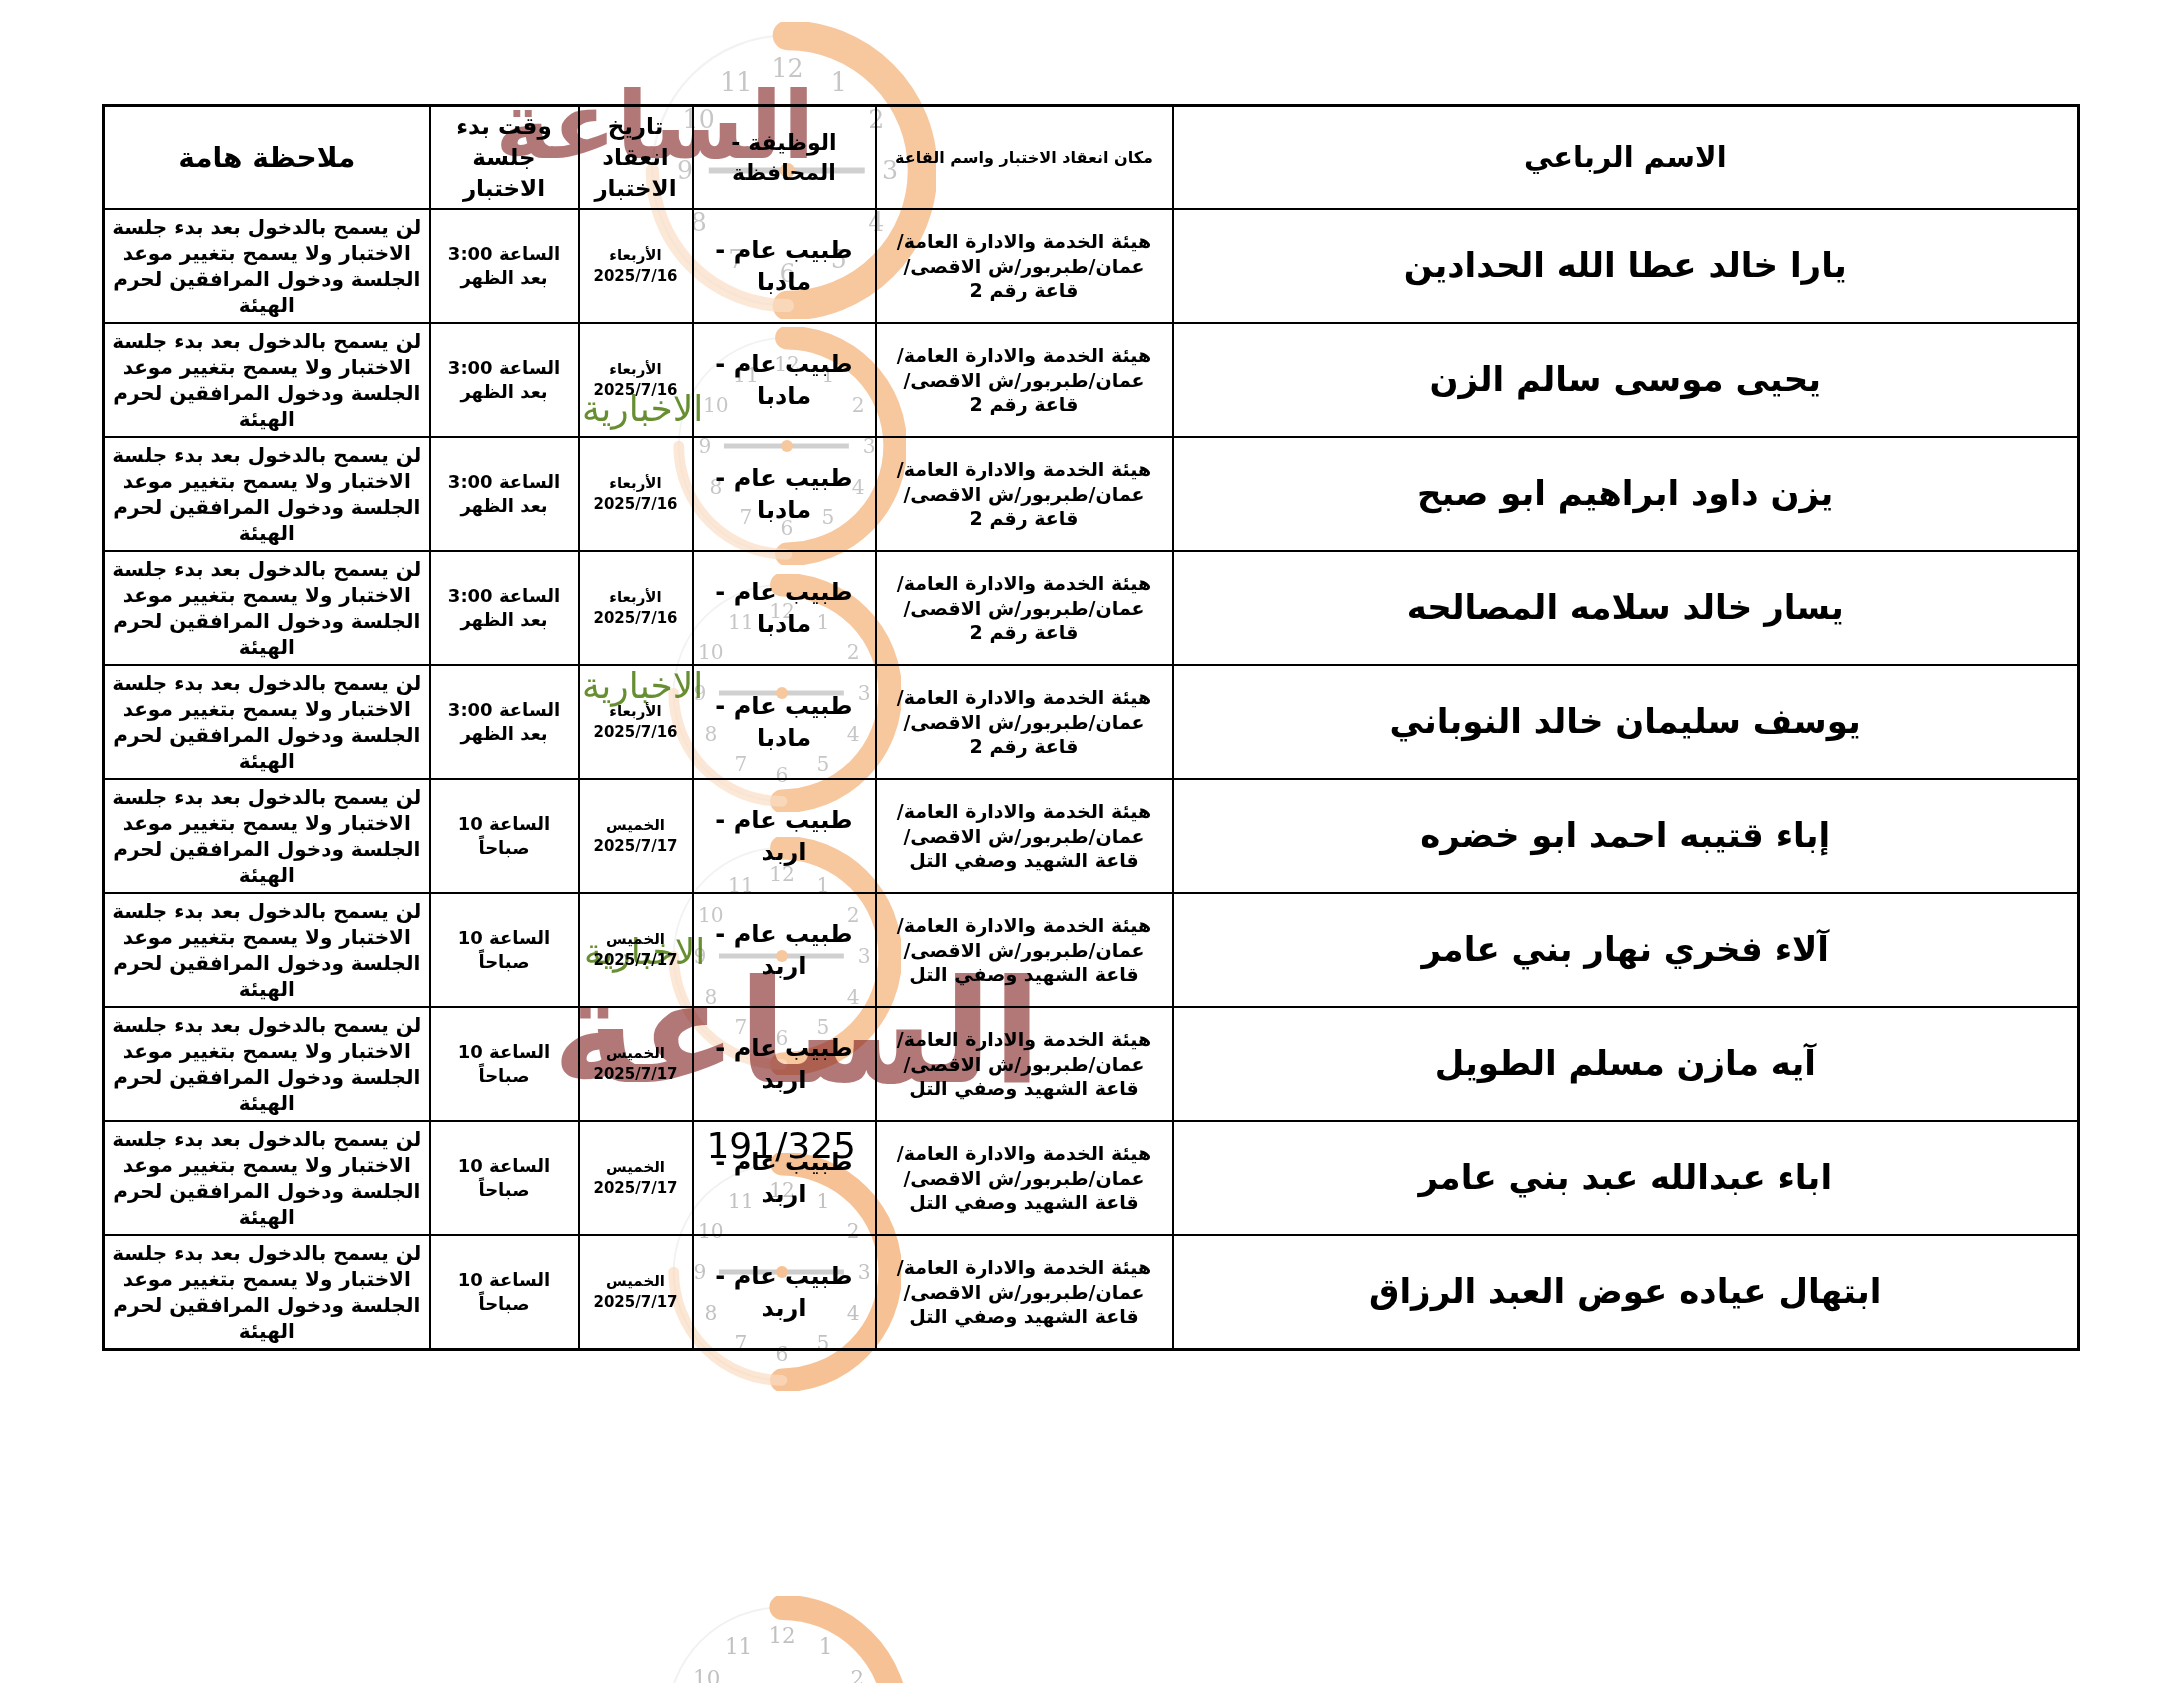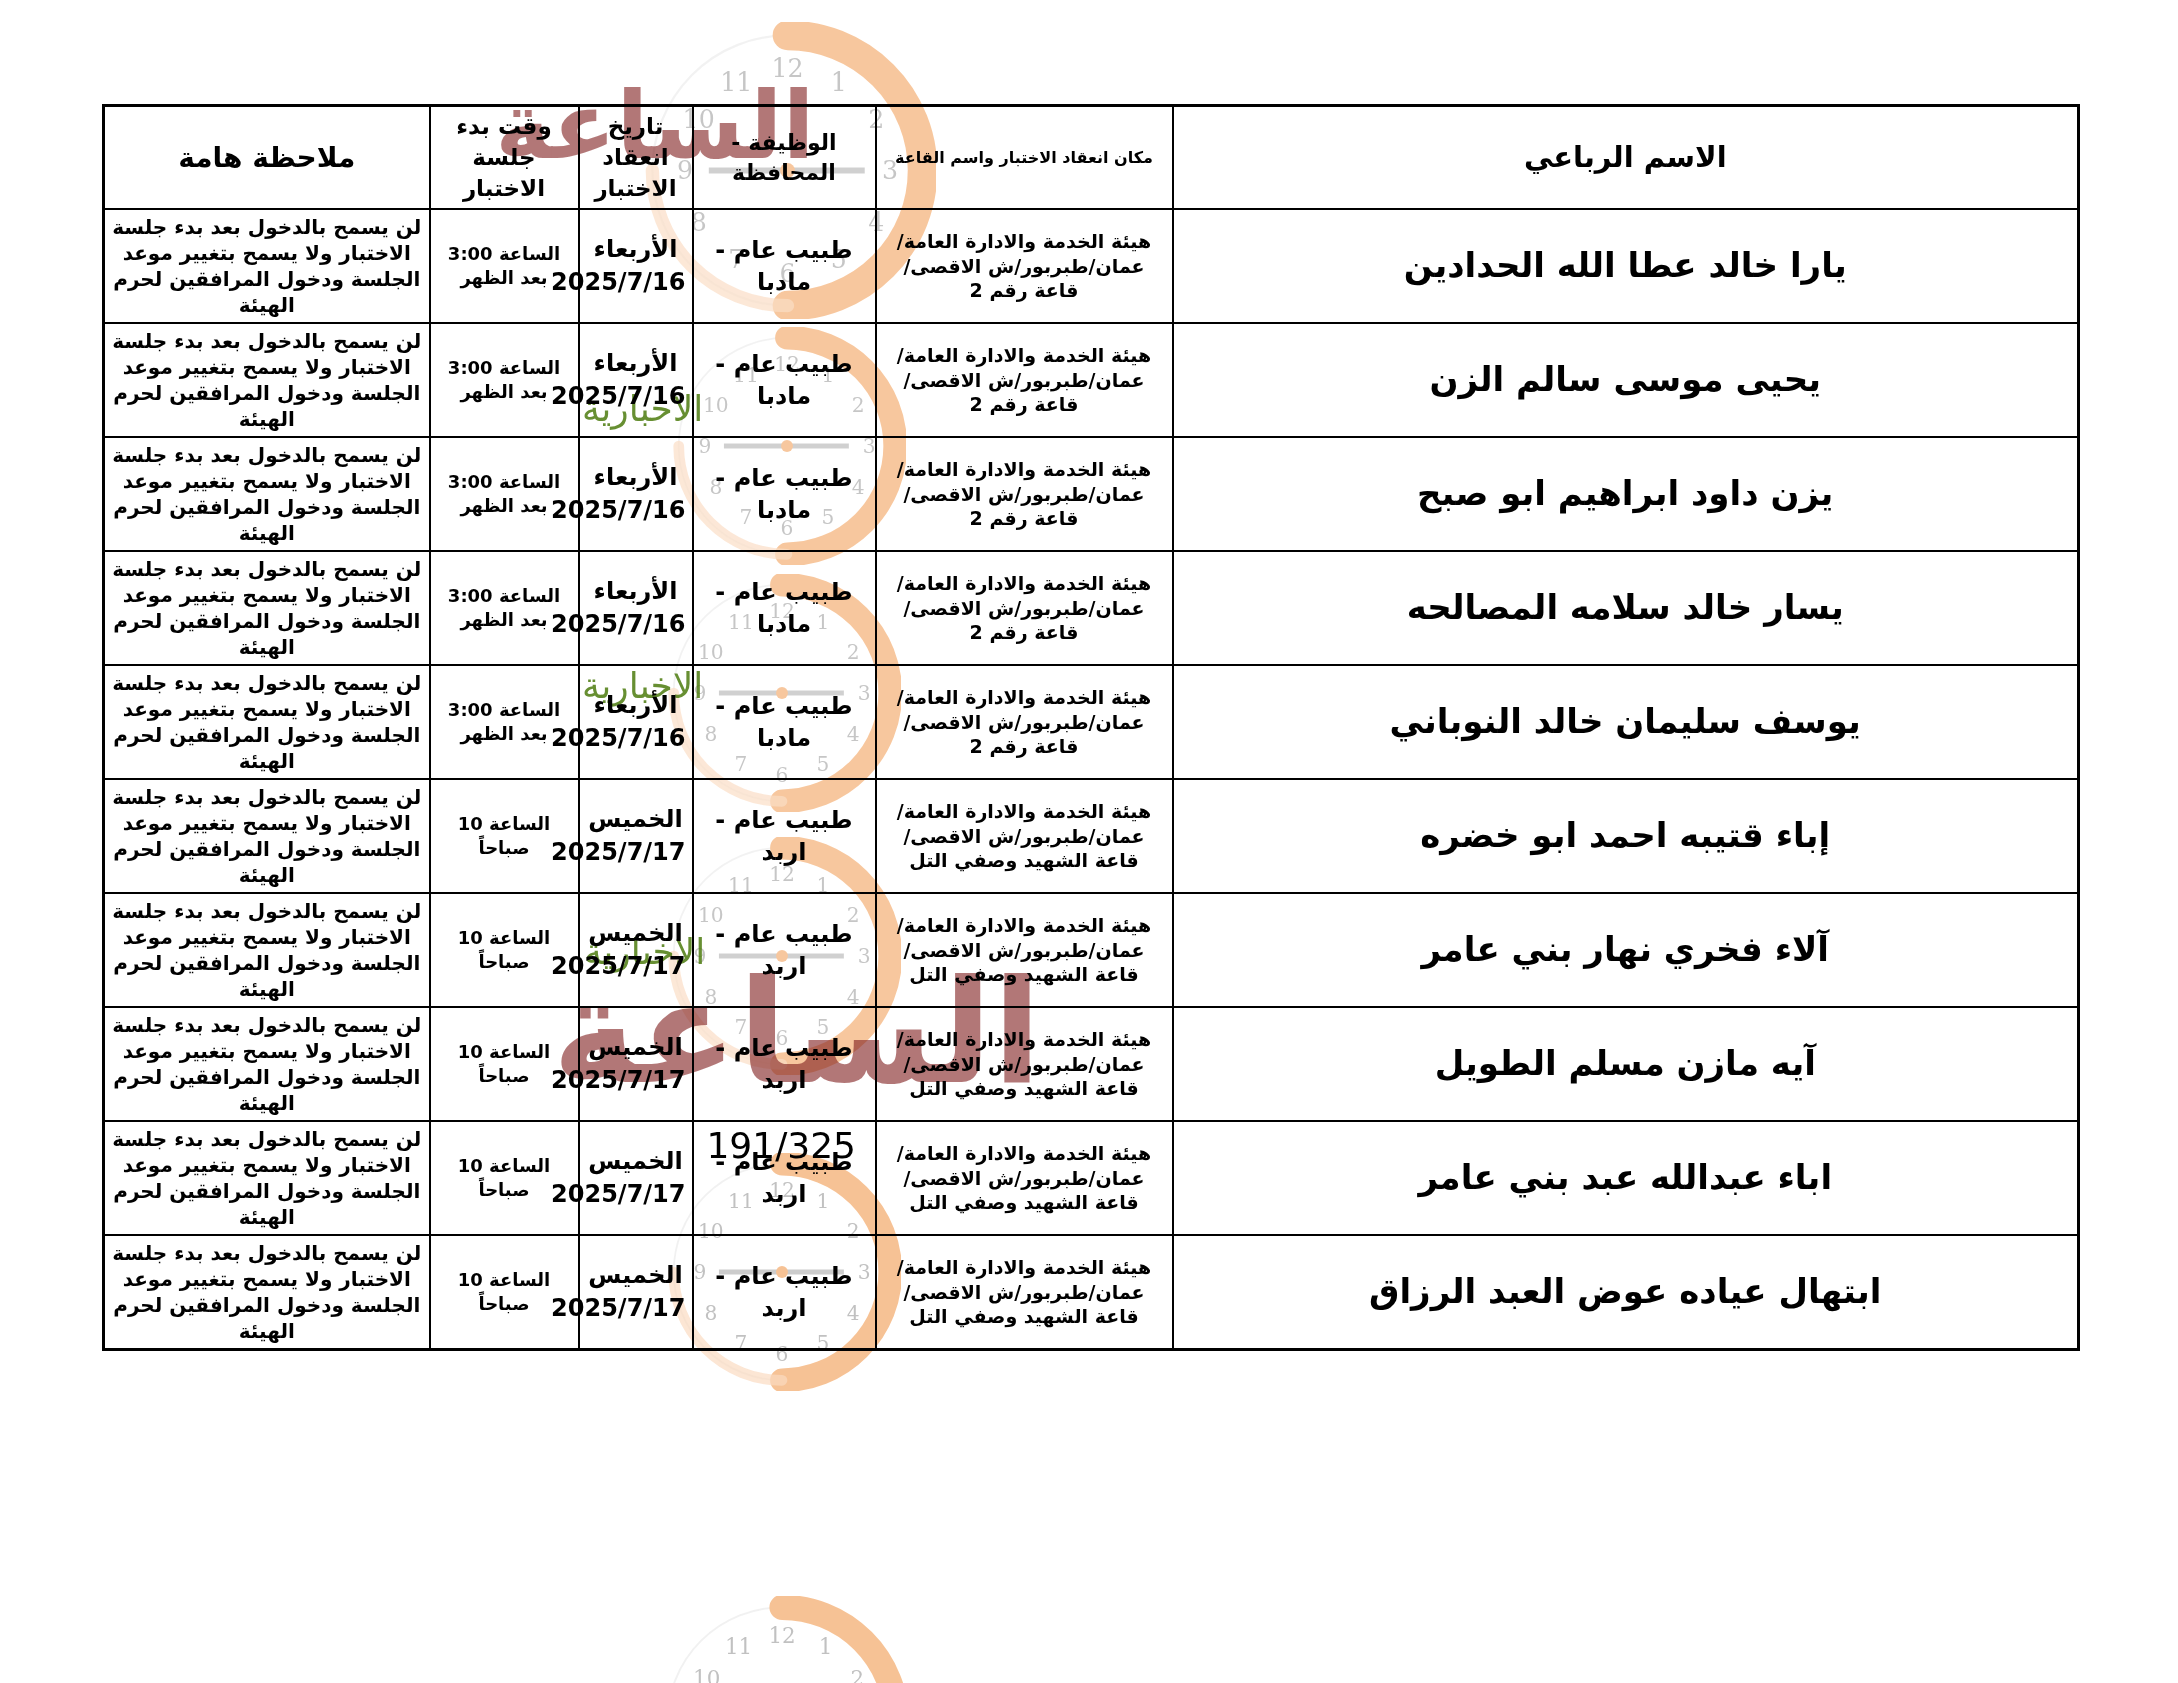--- a/index.html
+++ b/index.html
@@ -39,21 +39,21 @@
   .th-name{font-size:29px;}
   .th-loc{font-size:16px;}
   .th-job{font-size:22px;margin-left:24px;}
   .th-date{font-size:23px;}
   .th-time{font-size:23px;}
   .th-note{font-size:28px;}
   td{font-weight:bold;}
   .c-name{font-size:34px;}
   .c-loc{font-size:19px;line-height:1.3;}
   .c-job{font-size:24px;}
-  .c-date{font-size:24px;}
+  .c-date{font-size:15px;}
   .c-date div{line-height:1.4;}
   .c-time{font-size:18px;}
   .c-note{font-size:20px;line-height:1.3;}
   
   .page-number{
     position:absolute;left:698px;top:1125px;width:158px;z-index:1;
     text-align:right;font-size:36px;direction:ltr;
   }
 </style>
 </head>

